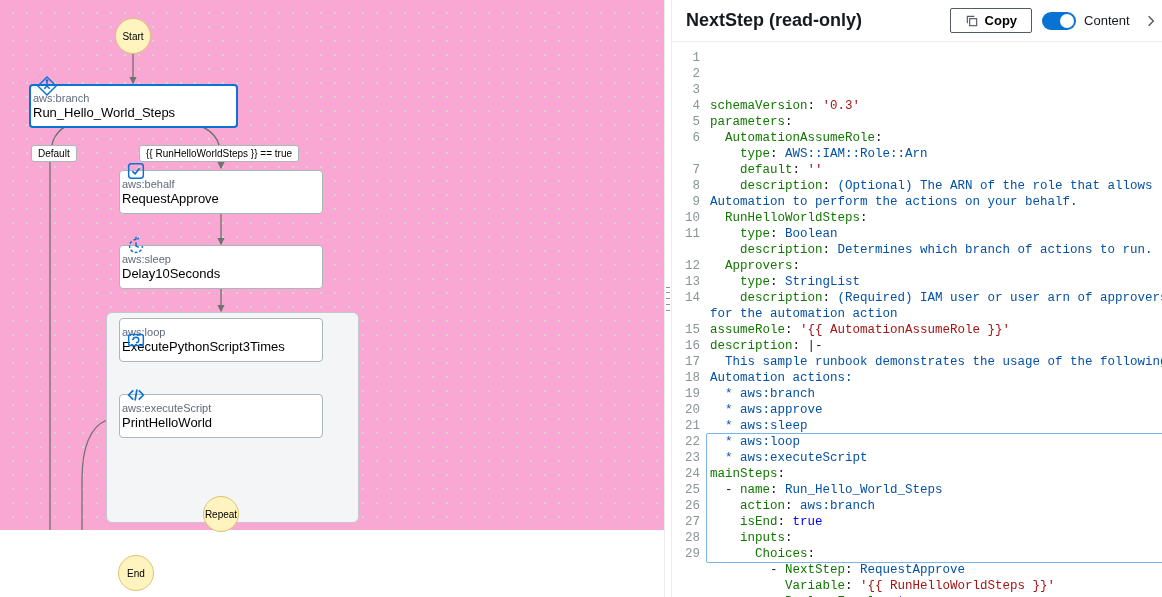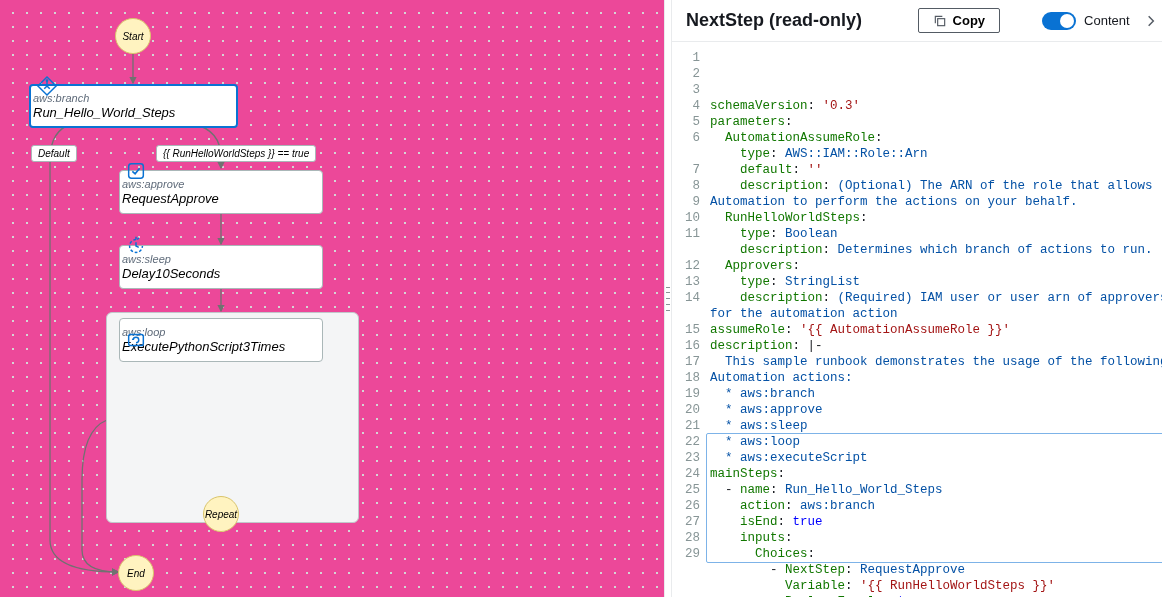--- a/index.html
+++ b/index.html
@@ -1,20 +1,20 @@
 <!DOCTYPE html>
 <html><head>
 <meta charset="utf-8">
 <style>
   * { box-sizing: border-box; }
   html, body { margin: 0; padding: 0; height: 100%; font-family: "Amazon Ember", "Helvetica Neue", Arial, sans-serif; font-size: 13px; color: #16191f; }
   body { display: flex; width: 1162px; height: 597px; overflow: hidden; }
 
   
-  .canvas-pane { position: relative; width: 664px; height: 597px; background: #ec4899; flex: 0 0 664px; font-style: italic; }
+  .canvas-pane { position: relative; width: 664px; height: 530px; background: #f9a8d4; flex: 0 0 664px; }
   .dotgrid { position: absolute; inset: 0;
     background-image: radial-gradient(#d5d5d5 1px, transparent 1px);
     background-size: 14px 14px; background-position: 6px 6px; }
   .canvas-pane * { position: absolute; }
 
   .circle-node {
     width: 36px; height: 36px; border-radius: 50%;
     background: #fff3c0; border: 1px solid #d9c46b;
     display: flex; align-items: center; justify-content: center;
     font-size: 10px; font-family: Arial, sans-serif; color: #000;
@@ -47,21 +47,21 @@
   
   .splitter { width: 8px; height: 597px; background: #fff; border-left:1px solid #e9ebed; border-right:1px solid #e9ebed; position: relative; flex: 0 0 8px; }
   .splitter .grip { position:absolute; top: 50%; left: 50%; transform: translate(-50%,-50%); width: 4px; height: 24px; display:flex; flex-direction:column; justify-content:space-between; }
   .splitter .grip span { width:4px; height:1px; background:#879596; }
 
   
   .content-pane { flex: 1; display:flex; flex-direction: column; background:#fff; }
   .content-header { display:flex; align-items:center; padding: 8px 14px; border-bottom: 1px solid #e9ebed; gap: 10px; }
   .content-header h2 { margin:0; font-size: 18px; font-weight: 700; flex: 1; }
   .btn { display:inline-flex; align-items:center; gap:6px; border:1px solid #545b64; background:#fff; padding: 4px 14px; border-radius: 2px; font-size: 13px; font-weight: 600; cursor:pointer; }
-  .toggle-wrap { display:flex; align-items:center; gap:8px;margin-left:32px; }
+  .toggle-wrap { display:flex; align-items:center; gap:8px; }
   .toggle { position:relative; width:34px; height:18px; background:#0972d3; border-radius:9px; }
   .toggle .knob { position:absolute; right:2px; top:2px; width:14px; height:14px; background:#fff; border-radius:50%; }
   .chev-collapse { width:22px; height:22px; display:flex; align-items:center; justify-content:center; cursor:pointer; }
 
   .code-area { flex:1; display:flex; overflow:hidden; font-family: Menlo, Consolas, "Courier New", monospace; font-size: 12.5px; line-height: 16px; }
   .gutter { width: 34px; text-align:right; color:#879596; padding: 8px 6px 8px 0; user-select:none; background:#fff; }
   .gutter div { height:16px; }
   .code { flex:1; padding: 8px 8px 8px 4px; white-space: pre; position:relative; overflow:hidden; }
   .code .line { height:16px; position: relative; }
   .sel-box { position:absolute; border:1px solid #7db3e8; border-radius:2px; pointer-events:none; }
@@ -118,32 +118,32 @@
           </g>
         </svg>
     </div>
     <div class="labels">
       <span class="type">aws:branch</span>
       <span class="name">Run_Hello_World_Steps</span>
     </div>
   </div>
 
   <div class="edge-label" style="left:31px; top:145px;">Default</div>
-  <div class="edge-label" style="left:156px; top:145px;">{{ RunHelloWorldSteps }} == true</div>
+  <div class="edge-label" style="left:139px; top:145px;">{{ RunHelloWorldSteps }} == true</div>
 
   <div class="step-node" style="left:119px; top:170px; width:204px; height:44px;">
     <div class="dragbar"></div>
     <div class="iconwrap">
       <svg viewBox="0 0 24 24">
           <rect x="4" y="4" width="16" height="16" rx="3" fill="none" stroke="#0972d3" stroke-width="1.6"></rect>
           <path d="M8 12.5 L11 15 L16 9" fill="none" stroke="#0972d3" stroke-width="1.8"></path>
         </svg>
     </div>
     <div class="labels">
-      <span class="type">aws:approve</span>
+      <span class="type">aws:behalf</span>
       <span class="name">RequestApprove</span>
     </div>
   </div>
 
   <div class="step-node" style="left:119px; top:245px; width:204px; height:44px;">
     <div class="dragbar"></div>
     <div class="iconwrap">
       <svg viewBox="0 0 24 24">
           <g fill="none" stroke="#0972d3" stroke-width="1.6">
             <path d="M12 5 A7 7 0 1 0 19 12" stroke-dasharray="3 2"></path>
@@ -170,20 +170,36 @@
             <path d="M8 10 L9.5 12 L7.5 12 Z" fill="#0972d3" stroke="none"></path>
           </g>
         </svg>
     </div>
     <div class="labels">
       <span class="type">aws:loop</span>
       <span class="name">ExecutePythonScript3Times</span>
     </div>
   </div>
 
+  <div class="step-node" style="left:119px; top:394px; width:204px; height:44px;">
+    <div class="dragbar"></div>
+    <div class="iconwrap">
+      <svg viewBox="0 0 24 24">
+          <g fill="none" stroke="#0972d3" stroke-width="1.8">
+            <path d="M9 7 L4 12 L9 17"></path>
+            <path d="M15 7 L20 12 L15 17"></path>
+            <path d="M13 6 L11 18"></path>
+          </g>
+        </svg>
+    </div>
+    <div class="labels">
+      <span class="type">aws:executeScript</span>
+      <span class="name">PrintHelloWorld</span>
+    </div>
+  </div>
 
   <div class="circle-node" style="left:203px; top:496px;">
     <span>Repeat</span>
   </div>
 
   <div class="circle-node" style="left:118px; top:555px;">
     <span>End</span>
   </div>
 </div>
 

